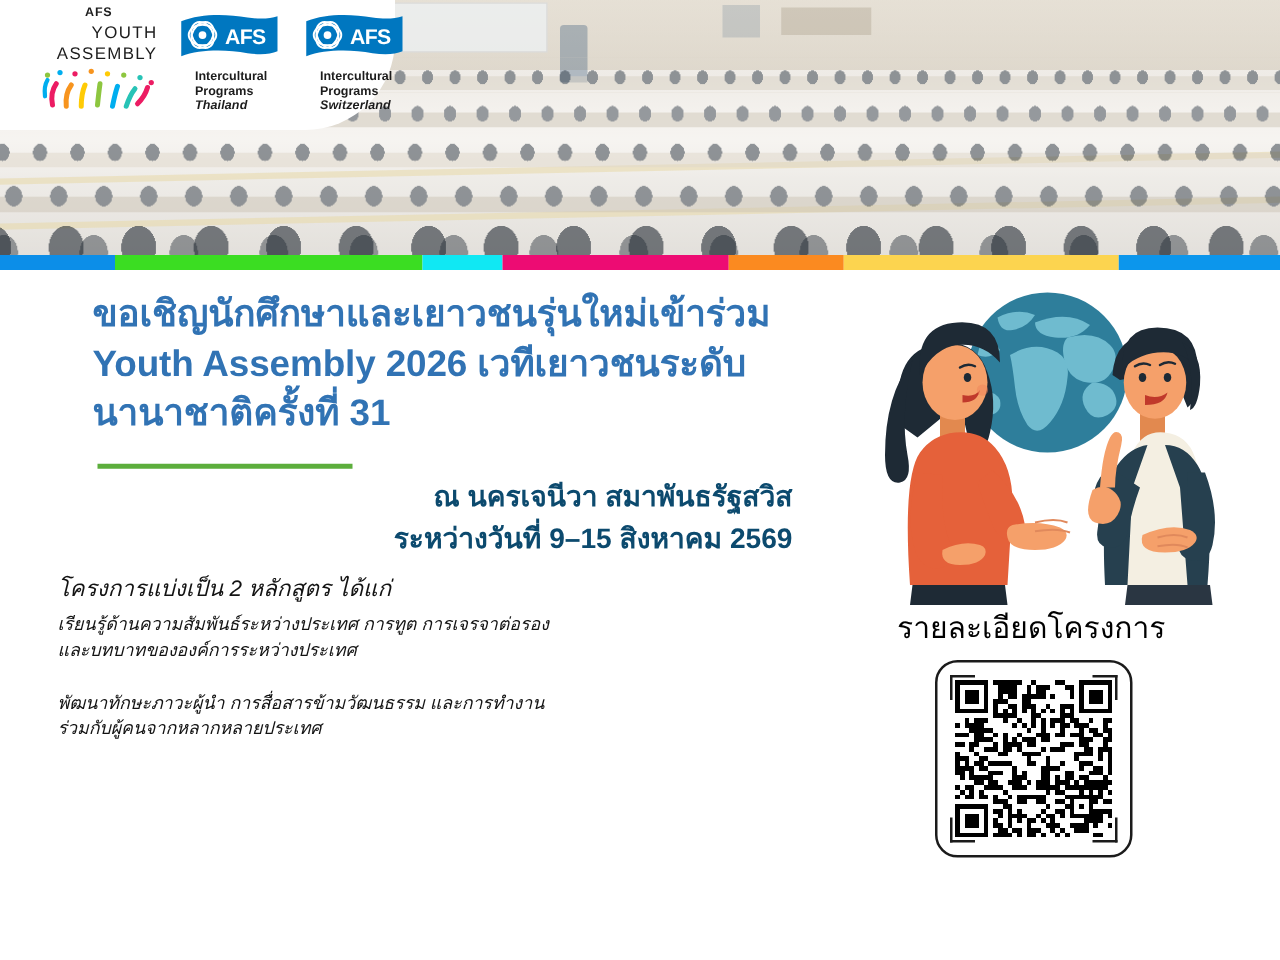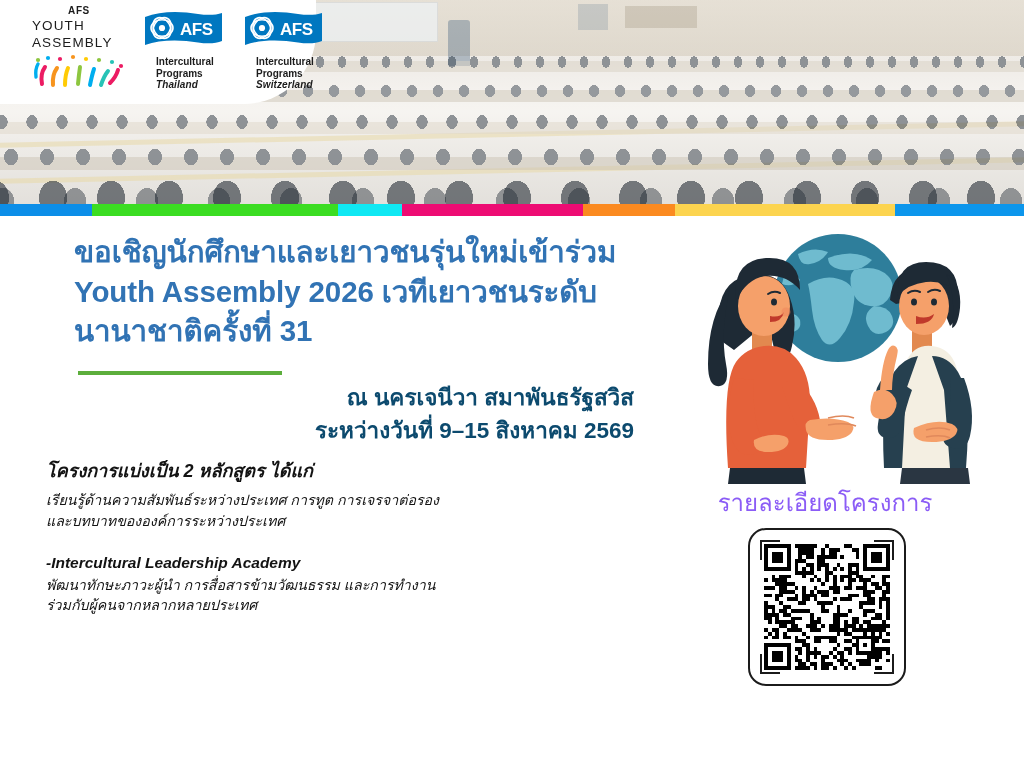--- a/index.html
+++ b/index.html
@@ -131,21 +131,21 @@
   }
 
   
   .ya-logo { width: 94px; position: relative; padding-bottom: 2px; }
   .ya-afs {
     font-size: 10px; font-weight: bold; letter-spacing: .6px;
     color: #1c1c1c; text-align: center; line-height: 1;
   }
   .ya-word {
     font-size: 13.5px; letter-spacing: 1.1px;
-    color: #1c1c1c; text-align: left; line-height: 1.15;
+    color: #1c1c1c; text-align: right; line-height: 1.15;
     margin-top: 2px;
   }
   .ya-burst { width: 94px; height: 34px; display: block; margin-top: 3px; }
 
   
   .flag-logo { width: 86px; text-align: center; }
   .flag-svg { width: 86px; height: 46px; display: block; }
   .flag-cap {
     font-size: 10px; font-weight: bold; line-height: 1.12;
     color: #1c1c1c; text-align: left; padding-left: 16px; margin-top: 1px;
@@ -200,21 +200,21 @@
     text-align: right;
   }
 
   .programs {
     position: absolute;
     top: 244px; left: 46px;
     width: 560px;
     color: #131313;
   }
   .prog-title {
-    font-size: 18px; font-weight: bold; font-style: italic;
+    font-size: 18px; font-weight: normal; font-style: italic;
     line-height: 1.3; margin-bottom: 7px;
   }
   .prog-name {
     font-size: 15.5px; font-weight: bold; font-style: italic;
     line-height: 1.35; margin-bottom: 1px;
   }
   .prog-desc {
     font-size: 14.2px; font-style: italic; line-height: 1.42;
   }
   .prog-block + .prog-block { margin-top: 22px; }
@@ -226,21 +226,21 @@
     width: 312px; height: 262px;
   }
   .illustration svg { width: 100%; height: 100%; display: block; }
 
   
   .qr-caption {
     position: absolute;
     top: 273px; left: 700px;
     width: 250px;
     text-align: center;
-    color: #8b5cf6;
+    color: #000000;
     font-size: 24px;
     font-weight: normal;
     line-height: 1.2;
   }
   .qr-frame {
     position: absolute;
     top: 312px; left: 748px;
     width: 158px; height: 158px;
     border: 2.2px solid #1b1b1b;
     border-radius: 18px;
@@ -376,21 +376,20 @@
 
     <div class="programs">
       <div class="prog-title">โครงการแบ่งเป็น 2 หลักสูตร ได้แก่</div>
 
       <div class="prog-block">
         <div class="prog-desc">เรียนรู้ด้านความสัมพันธ์ระหว่างประเทศ การทูต การเจรจาต่อรอง</div>
         <div class="prog-desc">และบทบาทขององค์การระหว่างประเทศ</div>
       </div>
 
       <div class="prog-block">
-        <div class="prog-name">-Intercultural Leadership Academy</div>
         <div class="prog-desc">พัฒนาทักษะภาวะผู้นำ การสื่อสารข้ามวัฒนธรรม และการทำงาน</div>
         <div class="prog-desc">ร่วมกับผู้คนจากหลากหลายประเทศ</div>
       </div>
     </div>
 
     <div class="illustration">
       <svg viewBox="0 0 312 262">
 
         <g>
           <circle cx="160" cy="76" r="64" fill="#2E7E9B"></circle>

